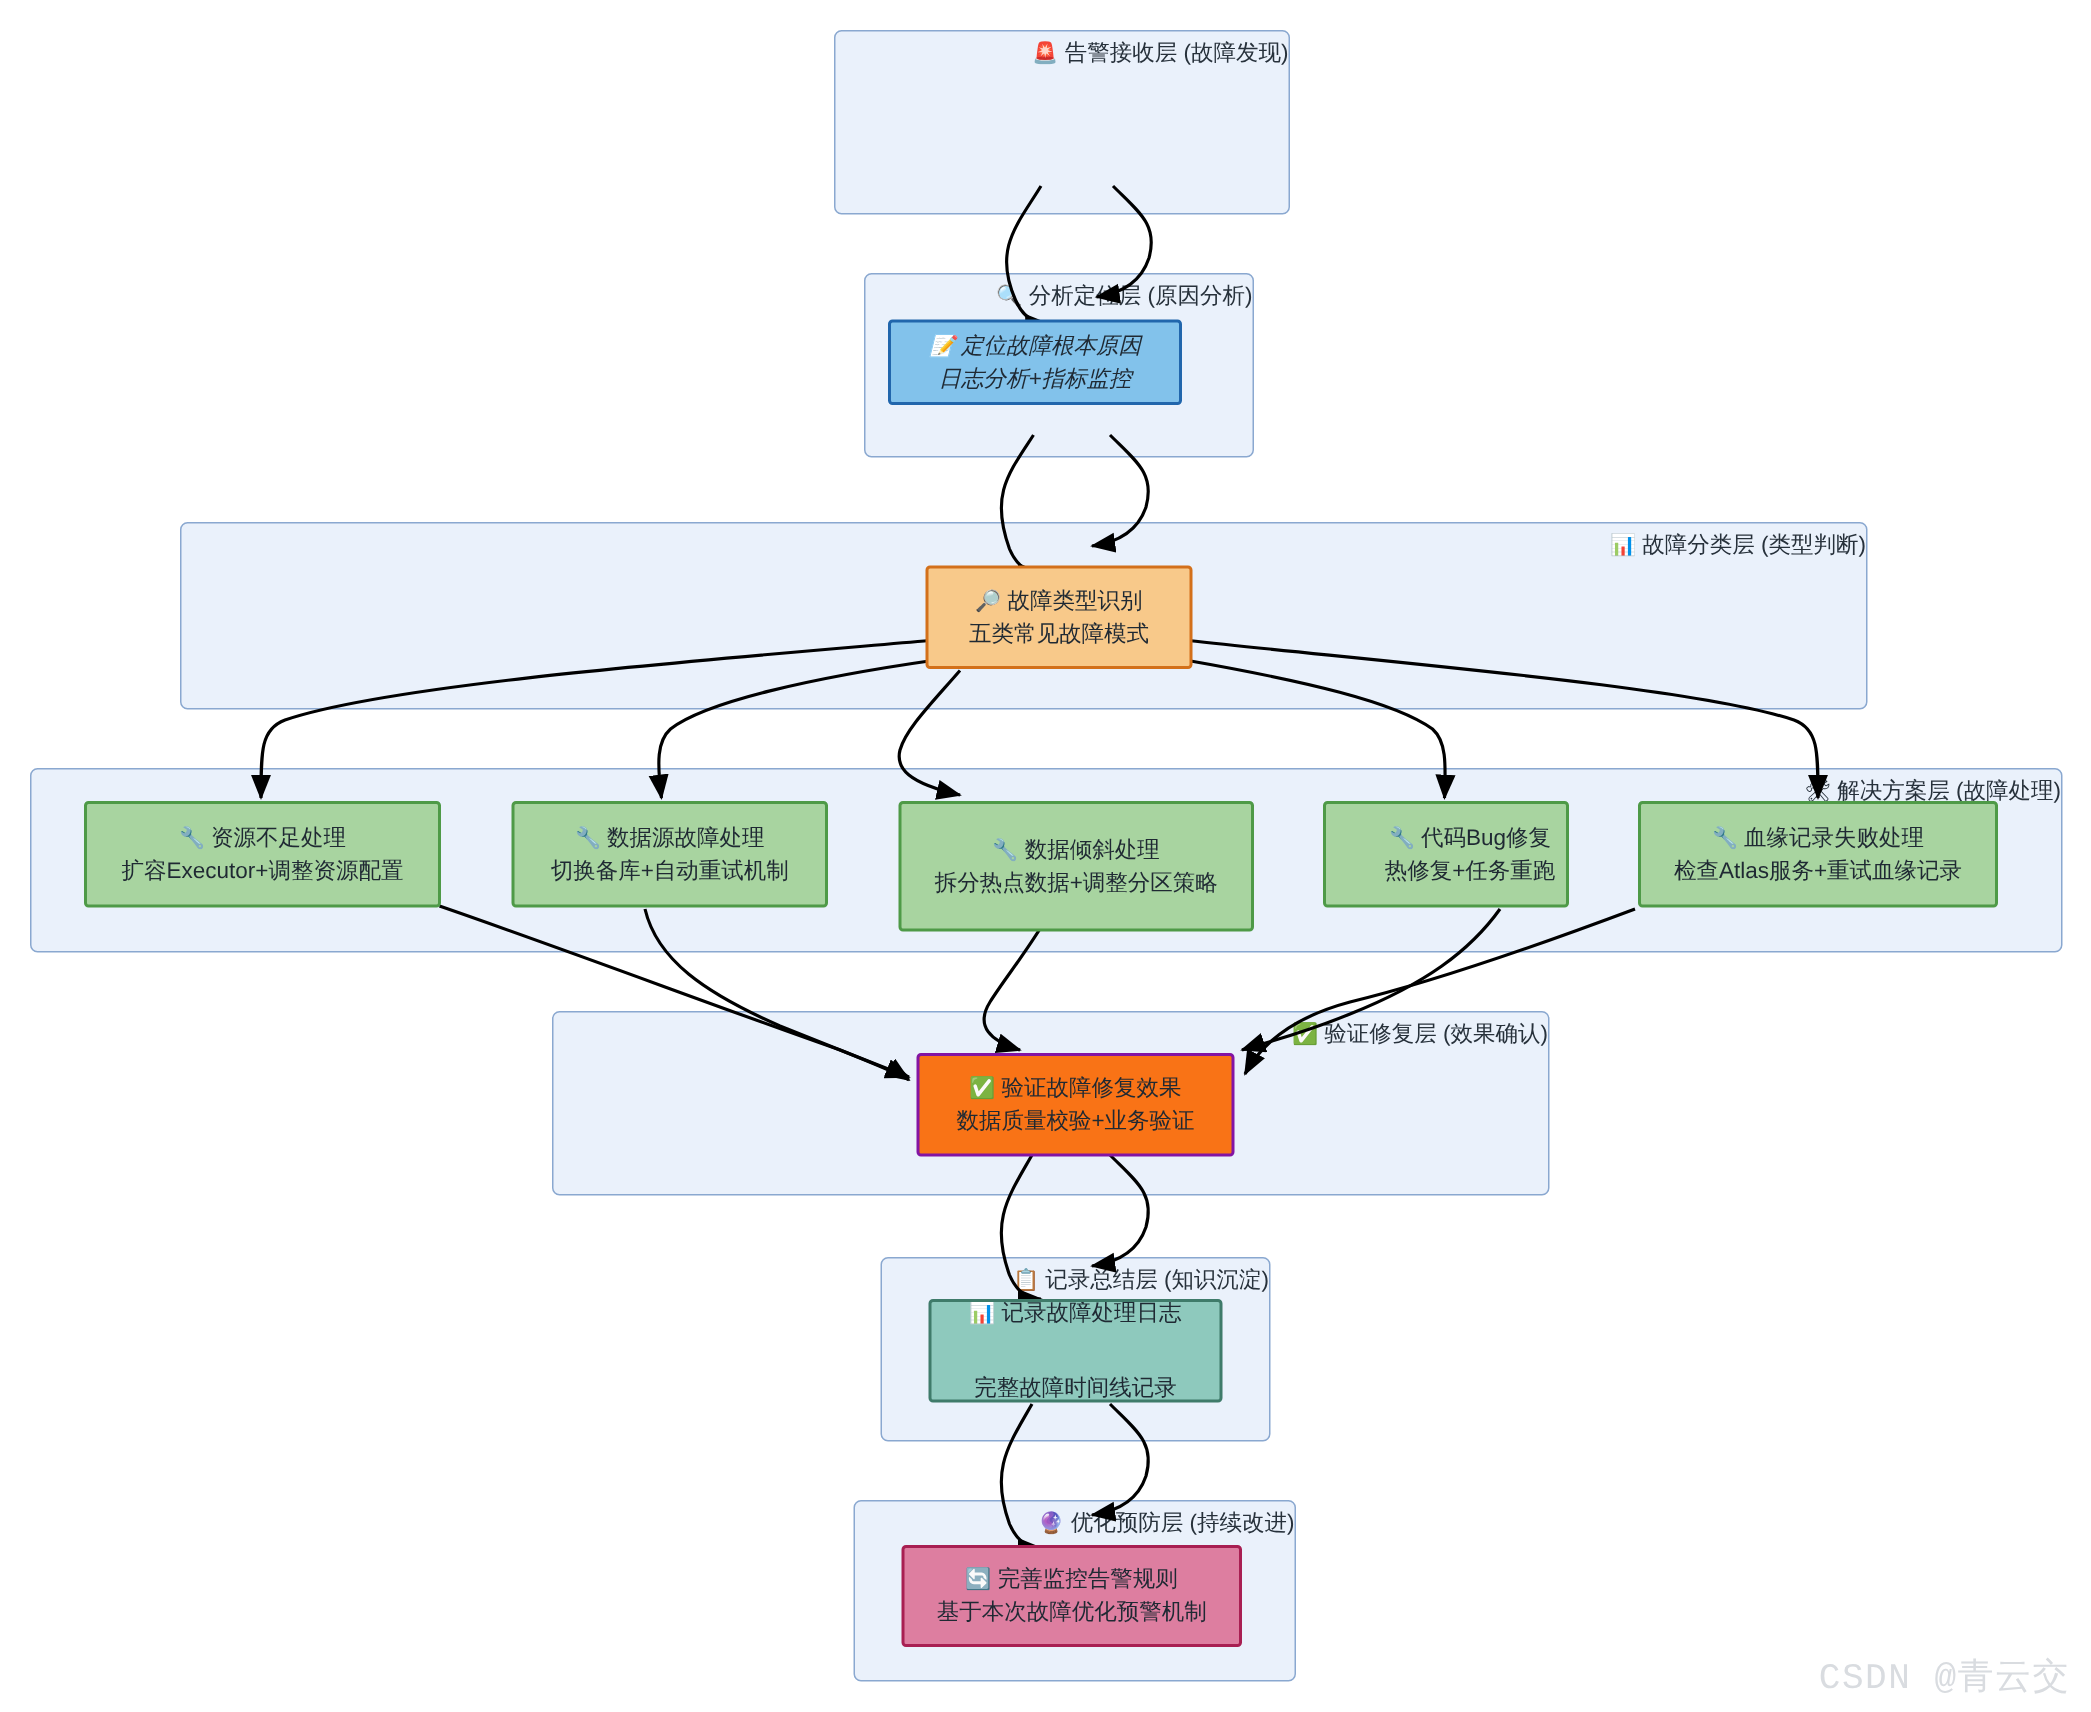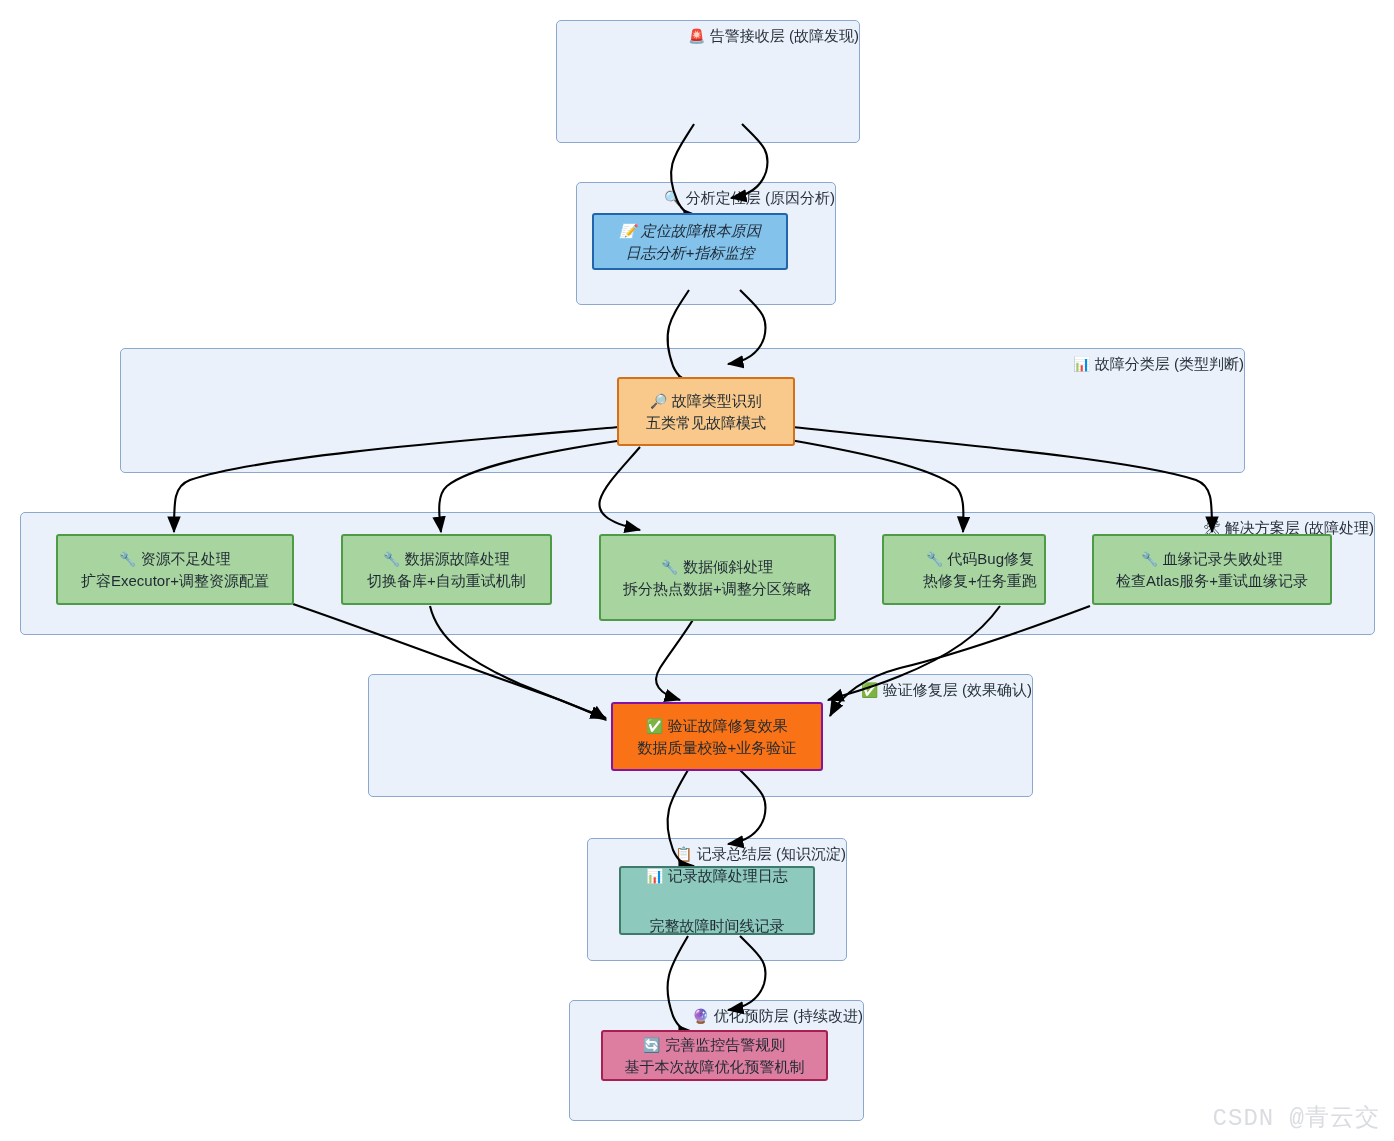--- a/index.html
+++ b/index.html
@@ -233,21 +233,21 @@
       <span class="emo">📊</span><span>记录故障处理日志</span>
     </div>
     <div class="l2">完整故障时间线记录</div>
   </div>
 
   <div class="cluster" style="left:569px;top:1000px;width:295px;height:121px;">
     <div class="cluster-label">
       <span class="emo">🔮</span><span>优化预防层  (持续改进)</span>
     </div>
   </div>
-  <div class="node n-optim" style="left:601px;top:1030px;width:227px;height:51px;">
+  <div class="node n-optim" style="left:601px;top:1030px;width:227px;height:68px;">
     <div class="l1">
       <span class="emo">🔄</span><span>完善监控告警规则</span>
     </div>
     <div class="l2">基于本次故障优化预警机制</div>
   </div>
 
   <div class="watermark">CSDN @青云交</div>
 
 </div>
 

